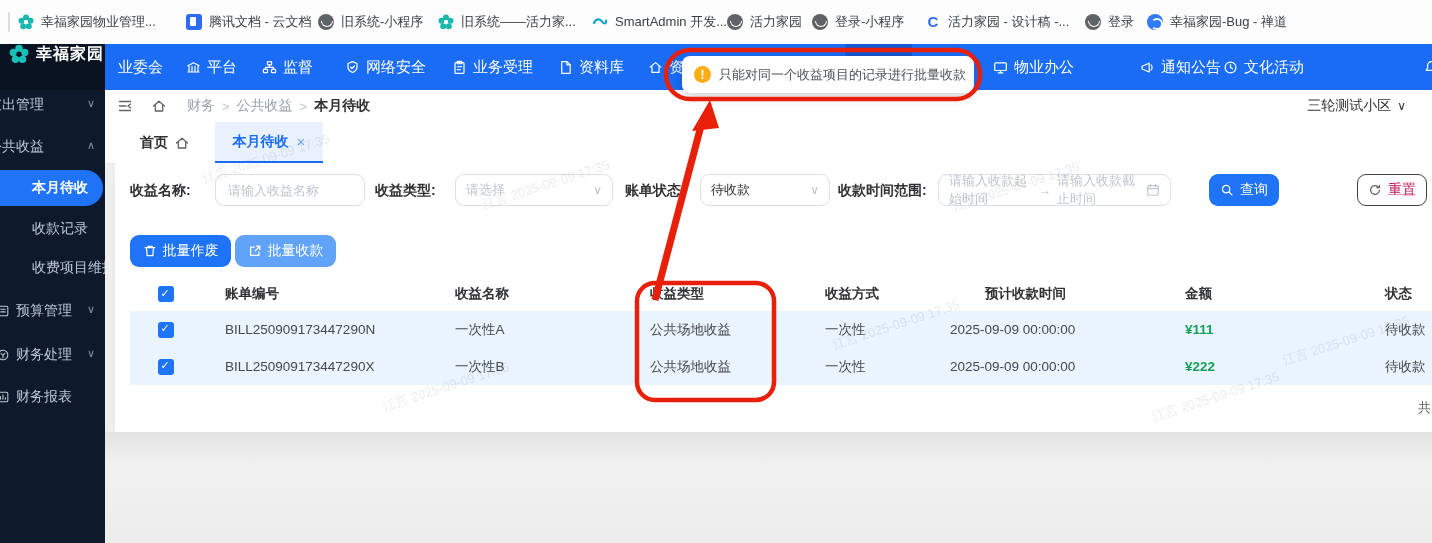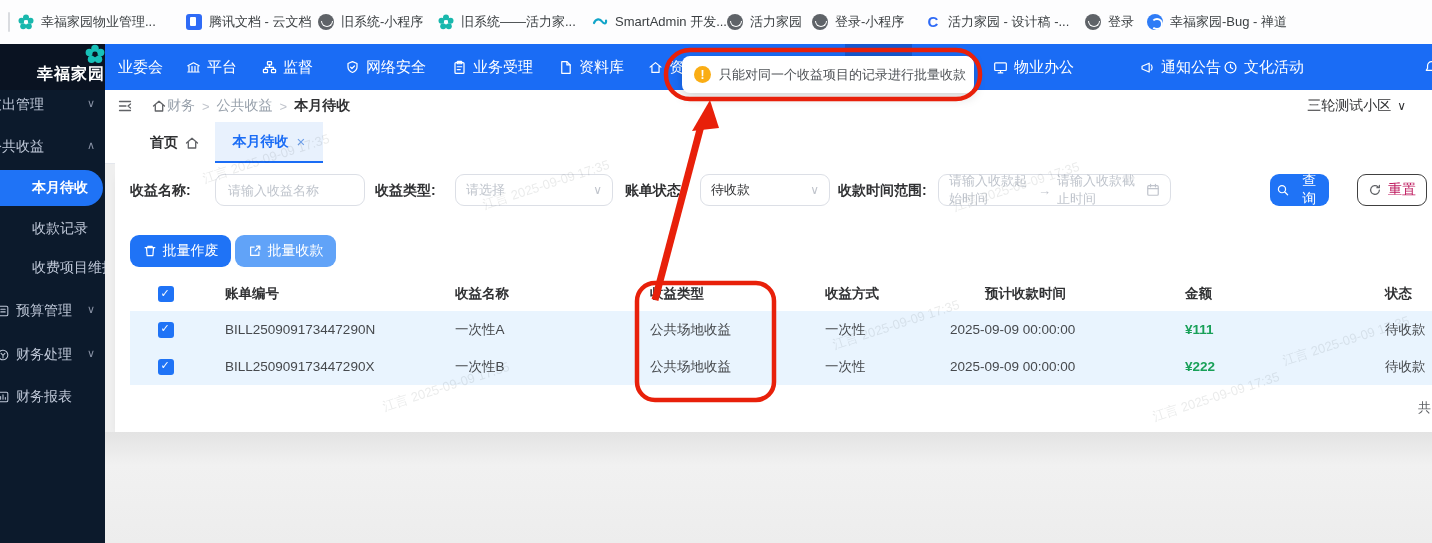--- a/index.html
+++ b/index.html
@@ -14,40 +14,40 @@
   .ico-globe{border-radius:50%;background:#5f6368;position:relative;}
   .ico-globe::after{content:"";position:absolute;left:3px;top:7px;width:10px;height:5px;border:1.5px solid #fff;border-top:none;border-radius:0 0 8px 8px;}
   .ico-doc{border-radius:3px;background:#2f6bf6;position:relative;}
   .ico-doc::after{content:"";position:absolute;left:4px;top:3px;width:6px;height:9px;background:#fff;border-radius:1px;}
   .ico-c{color:#2f6bf6;font-weight:bold;font-size:15px;line-height:16px;text-align:center;}
   .ico-zen{border-radius:50%;background:#2f7cf6;position:relative;}
   .ico-zen::after{content:"";position:absolute;left:4px;top:4px;width:8px;height:8px;border:2px solid #fff;border-left-color:transparent;border-radius:50%;}
   
   .navbar{left:0;top:44px;width:1432px;height:46px;background:#1a6cf5;overflow:hidden;}
   .nav-active-rect{position:absolute;left:845px;top:0;width:67px;height:46px;background:#1558d0;}
-  .logo{position:absolute;left:0;top:0;width:105px;height:46px;background:#0a1322;display:flex;align-items:flex-end;padding-left:9px;box-sizing:border-box;flex-direction:column;}
+  .logo{position:absolute;left:0;top:0;width:105px;height:46px;background:#0a1322;display:flex;align-items:flex-start;gap:7px;padding-left:9px;box-sizing:border-box;}
   .brand{color:#fff;font-weight:bold;font-size:16px;letter-spacing:1px;white-space:nowrap;}
   .nav-item{position:absolute;top:0;height:46px;display:flex;align-items:center;gap:6px;color:#fff;font-size:15px;cursor:pointer;white-space:nowrap;}
   .nico{width:15px;height:15px;stroke:#fff;stroke-width:1.3;fill:none;stroke-linecap:round;stroke-linejoin:round;}
   
   .sidebar{left:0;top:90px;width:105px;height:453px;background:#0c1a2c;overflow:hidden;}
   .side-item{position:absolute;height:34px;display:flex;align-items:center;color:#bfc8d8;font-size:14px;cursor:pointer;white-space:nowrap;}
   .side-chev{position:absolute;right:10px;color:#8a93a6;font-size:11px;cursor:pointer;}
   .side-active{position:absolute;left:0;top:80px;width:103px;height:36px;background:#1f73f6;border-radius:0 18px 18px 0;display:flex;align-items:center;cursor:pointer;}
   .side-active span{color:#fff;font-weight:bold;font-size:14px;margin-left:32px;}
   .sico{width:14px;height:14px;stroke:#bfc8d8;stroke-width:1.2;fill:none;stroke-linecap:round;}
   
   .bc-row{left:105px;top:90px;width:1327px;height:32px;background:#fff;border-bottom:1px solid #f0f2f5;display:flex;align-items:center;}
   .bc-ico{width:16px;height:16px;stroke:#606266;stroke-width:1.3;fill:none;stroke-linecap:round;stroke-linejoin:round;cursor:pointer;}
   .crumb{font-size:14px;color:#97a0ab;cursor:pointer;}
   .crumb.cur{color:#303133;font-weight:bold;cursor:default;}
   .crumb-sep{color:#c0c4cc;font-size:13px;margin:0 7px;}
   .community{position:absolute;right:26px;top:0;height:32px;display:flex;align-items:center;gap:6px;font-size:14px;color:#303133;cursor:pointer;}
   .tab-row{left:105px;top:122px;width:1327px;height:41px;background:#fff;border-bottom:1px solid #e4e7ed;}
-  .tab-home{position:absolute;left:45px;top:0;height:41px;display:flex;align-items:center;gap:6px;font-size:14px;color:#303133;font-weight:bold;cursor:pointer;}
+  .tab-home{position:absolute;left:35px;top:0;height:41px;display:flex;align-items:center;gap:6px;font-size:14px;color:#303133;font-weight:bold;cursor:pointer;}
   .tab-active{position:absolute;left:110px;top:0;height:39px;width:108px;background:#e8f1fd;border-bottom:2px solid #1a6cf5;display:flex;align-items:center;justify-content:center;gap:8px;cursor:pointer;}
   .tab-active .t{color:#1a6cf5;font-weight:bold;font-size:14px;}
   .tab-active .x{color:#6d9ee8;font-size:15px;cursor:pointer;}
   
   .card{left:115px;top:163px;width:1317px;height:269px;background:#fff;box-shadow:0 8px 10px -7px rgba(0,0,0,.28);}
   .f-label{position:absolute;top:11px;height:32px;line-height:32px;font-size:14px;font-weight:bold;color:#303133;white-space:nowrap;}
   .f-box{position:absolute;top:11px;height:32px;box-sizing:border-box;border:1px solid #dcdfe6;border-radius:9px;background:#fff;display:flex;align-items:center;padding:0 10px;font-size:13px;color:#bfc4cc;cursor:text;}
   .f-box input{border:none;outline:none;width:100%;font-size:13px;color:#303133;background:transparent;font-family:inherit;}
   .f-box input::placeholder{color:#bfc4cc;}
   .sel-chev{margin-left:auto;color:#c0c4cc;font-size:12px;}
@@ -280,21 +280,21 @@
     </div>
   </div>
 
   <div class="abs bc-row">
     <svg class="bc-ico" style="margin-left:12px" viewBox="0 0 16 16">
         <path d="M2.5 3.5h11M2.5 8h6.5M2.5 12.5h11M13.5 6 11 8l2.5 2"></path>
       </svg>
     <svg class="bc-ico" style="margin-left:18px" viewBox="0 0 16 16">
         <path d="M2.5 8 8 3.2 13.5 8M4.3 7v6h7.4V7"></path>
       </svg>
-    <span class="crumb" style="">财务</span>
+    <span class="crumb" style="margin-left:20px">财务</span>
     <span class="crumb-sep">&gt;</span>
     <span class="crumb">公共收益</span>
     <span class="crumb-sep">&gt;</span>
     <span class="crumb cur">本月待收</span>
     <div class="community">
       <span>三轮测试小区</span>
       <span style="font-size:12px;color:#303133">∨</span>
     </div>
   </div>
 
@@ -330,21 +330,21 @@
     <div class="f-label" style="left:723px">收款时间范围:</div>
     <div class="f-box" style="left:823px;width:233px;gap:6px">
       <span>请输入收款起始时间</span>
       <span style="color:#c0c4cc">→</span>
       <span>请输入收款截止时间</span>
       <svg class="bico" style="stroke:#c0c4cc;flex:0 0 14px" viewBox="0 0 16 16">
           <rect x="2" y="3" width="12" height="11" rx="1.2"></rect>
           <path d="M2 6.4h12M5.2 1.6v2.8M10.8 1.6v2.8"></path>
         </svg>
     </div>
-    <button class="btn btn-blue" style="left:1155px;width:59px">
+    <button class="btn btn-blue" style="left:1094px;width:70px">
       <svg class="bico" style="stroke:#fff" viewBox="0 0 16 16">
           <circle cx="7" cy="7" r="4.2"></circle>
           <path d="M10.3 10.3 13.6 13.6"></path>
         </svg>
       <span>查询</span>
     </button>
     <button class="btn btn-plain" style="left:1242px;width:70px">
       <svg class="bico" style="stroke:#606266" viewBox="0 0 16 16">
           <path d="M13 8a5 5 0 1 1-1.5-3.6M13 2.6v2.8h-2.8"></path>
         </svg>

